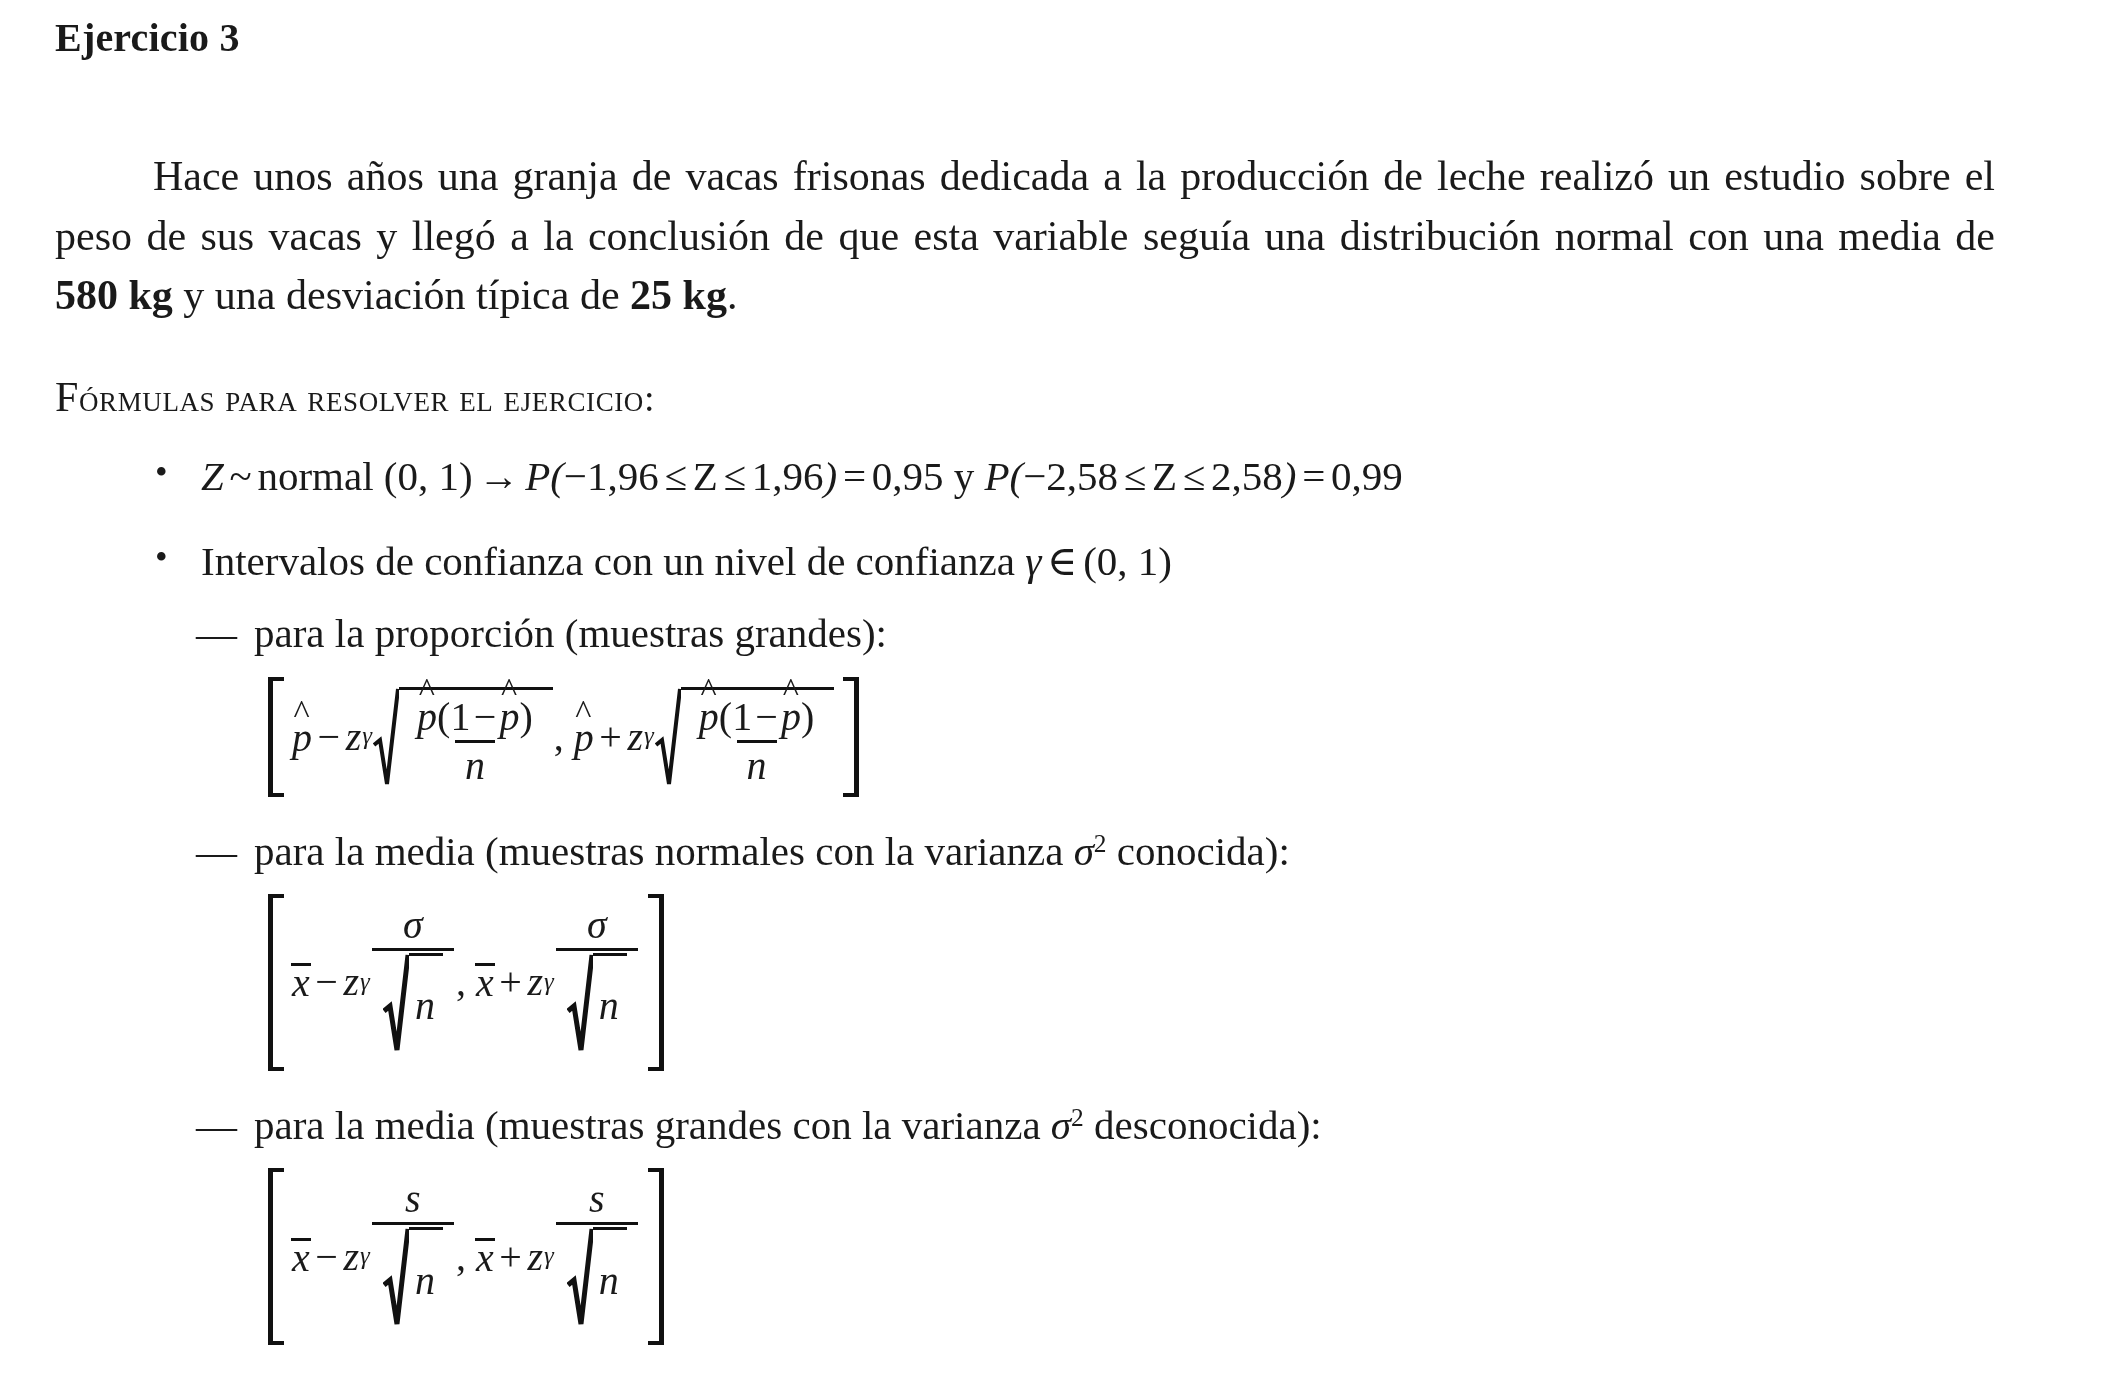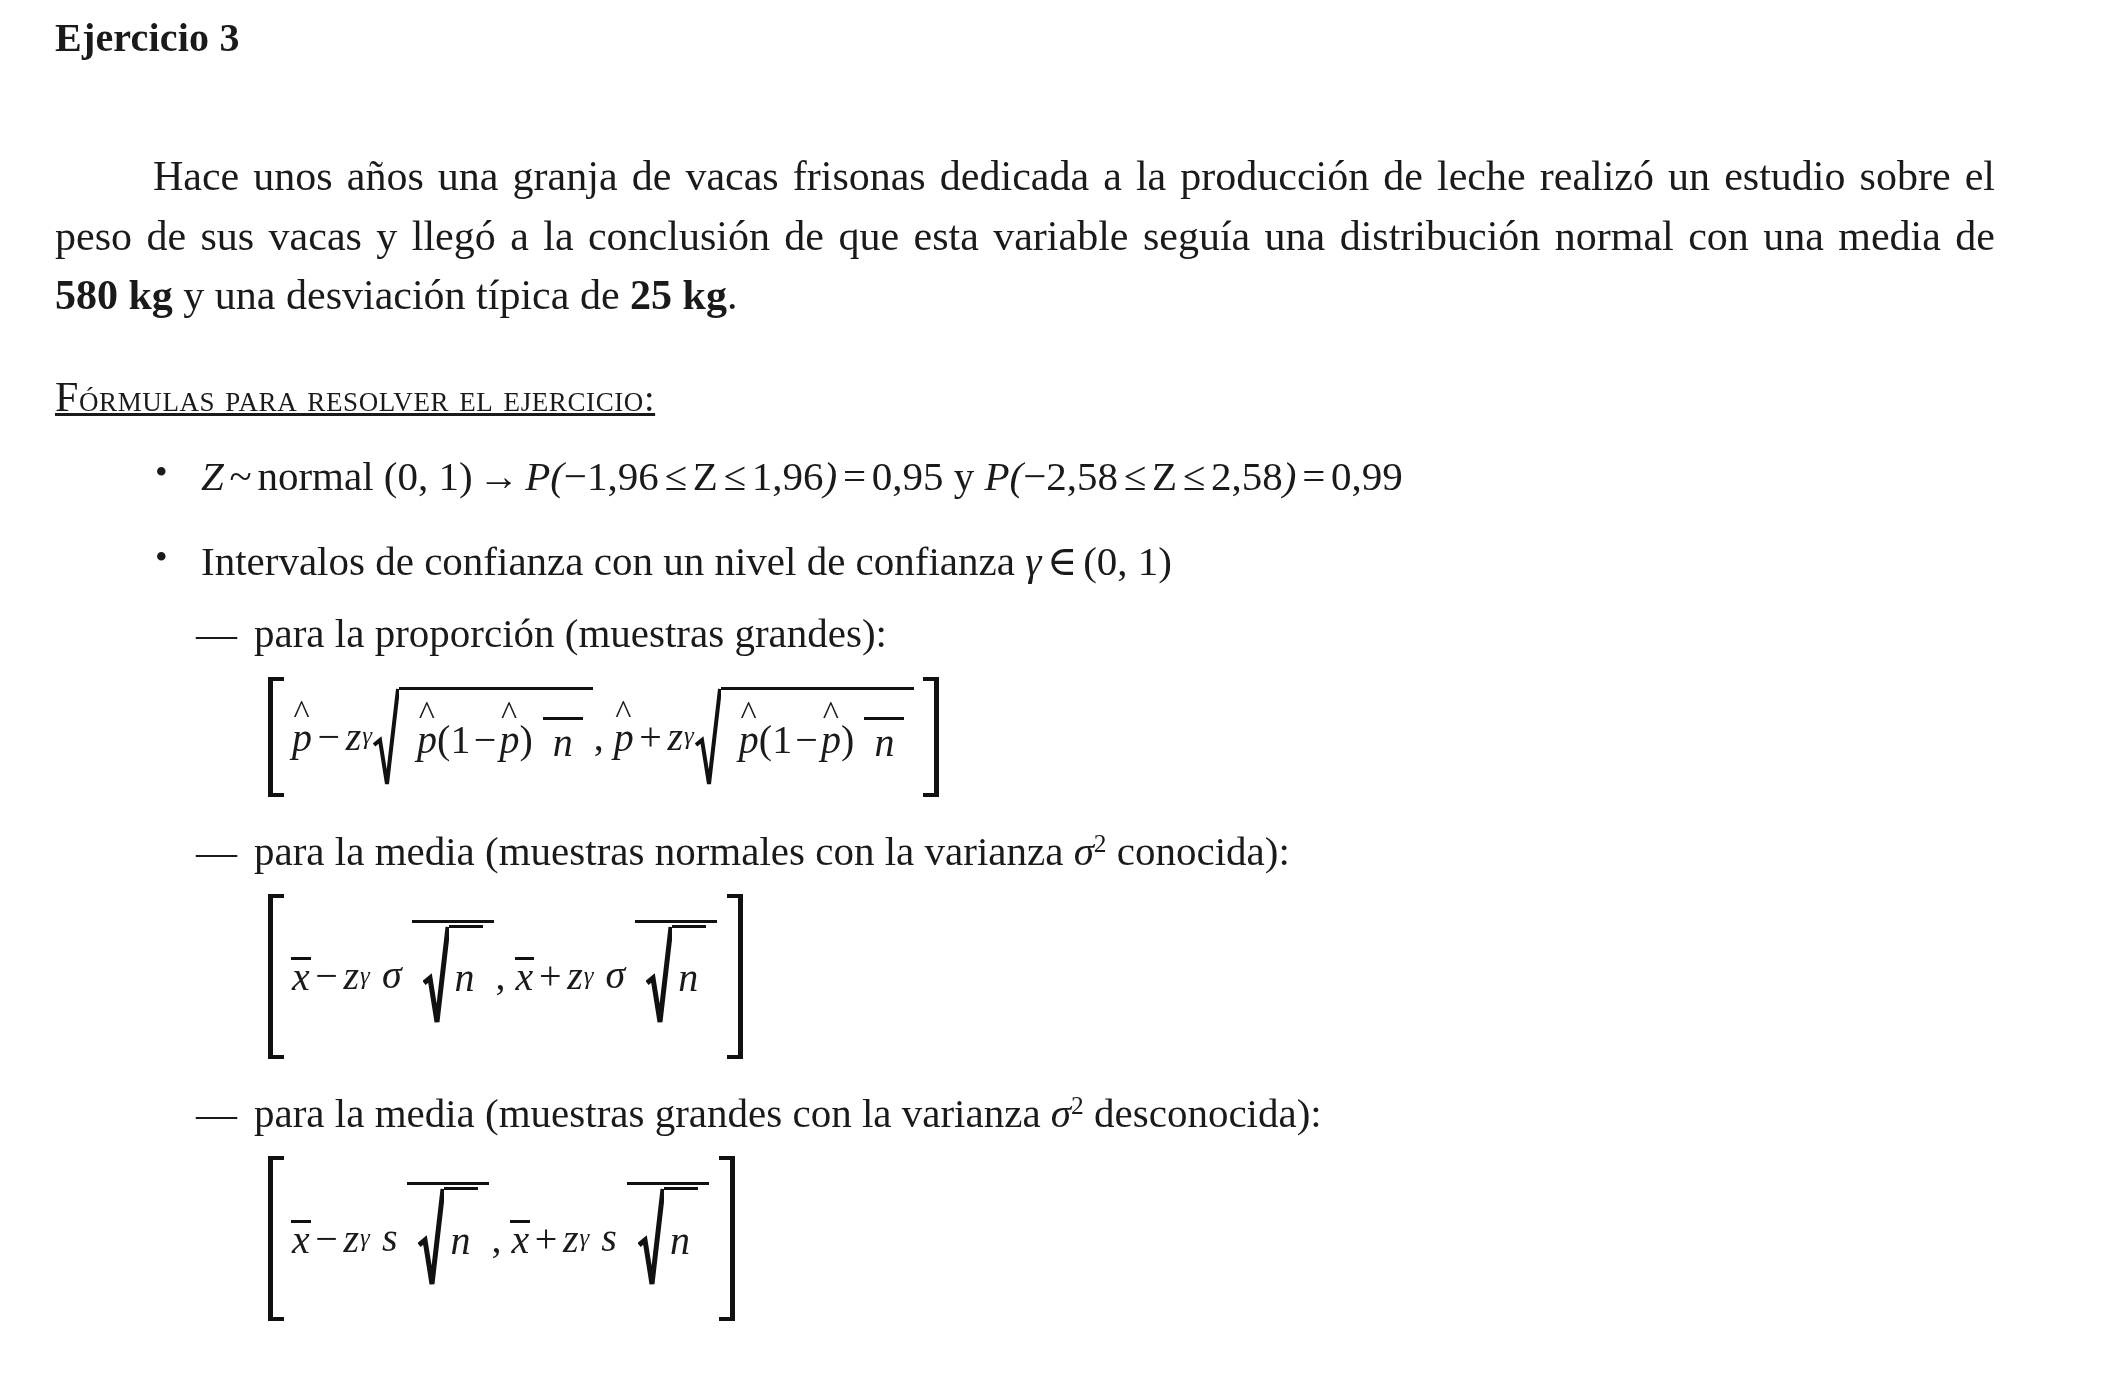--- a/index.html
+++ b/index.html
@@ -50,21 +50,20 @@
   .statement .nb { white-space: nowrap; font-weight: bold; }
 
   
   .formulas-title {
     position: absolute;
     left: 55px;
     top: 373px;
     font-size: 38px;
     font-variant: small-caps;
     letter-spacing: 0.6px;
-    text-decoration: underline;
   }
   .formulas-title .cap1 { font-size: 42px; }
 
   
   .bullets {
     position: absolute;
     left: 0;
     top: 448px;
     width: 2114px;
   }
@@ -134,23 +133,24 @@
 
   .brk-inner {
     display: inline-flex;
     align-items: center;
     padding: 10px 2px;
   }
 
   
   .frac {
     display: inline-flex;
+    flex-direction: column;
     align-items: center;
     vertical-align: middle;
-    margin: 16px 2px;
+    margin: 0 2px;
   }
   .frac .num {
     padding: 0 10px 2px 10px;
     line-height: 1.05;
   }
   .frac .den {
     border-top: 3px solid #111;
     padding: 2px 10px 0 10px;
     line-height: 1.05;
   }

